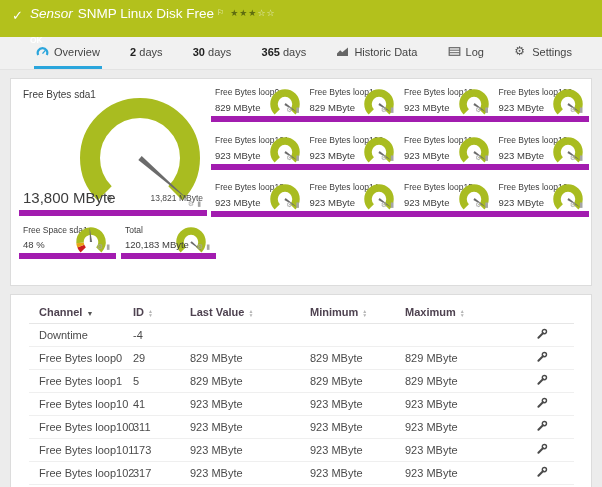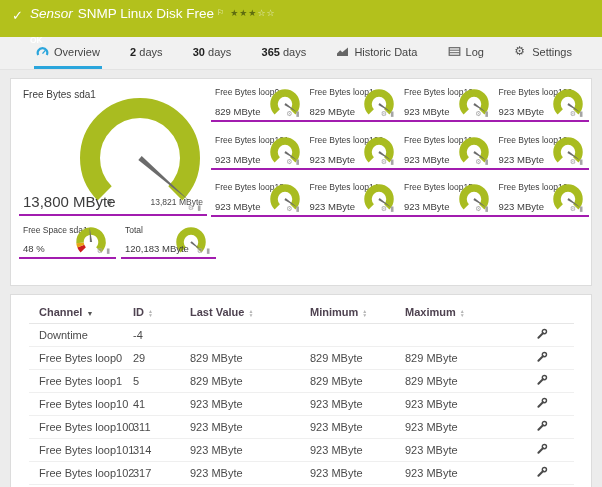--- a/index.html
+++ b/index.html
@@ -25,21 +25,21 @@
   .tab b { font-weight:bold; color:#222; }
   .tab .ticon { display:inline-flex; width:13px; height:13px; }
   .tab .gearglyph { font-size:12px; color:#555; line-height:13px; }
 
   
   .card { background:#fff; border:1px solid #dcdcdc; margin:8px 10px 0 10px; }
   .gaugecard { height:208px; position:relative; }
   .tablecard { height:200px; padding:5px 18px 0 18px; }
 
   
-  .tile { position:absolute; border-bottom:2px solid #a21caf; cursor:pointer; }
+  .tile { position:absolute; border-bottom:6px solid #a21caf; cursor:pointer; }
   .tile .ttl { position:absolute; top:2px; left:4px; font-size:8.5px; color:#3c3c3c; white-space:nowrap; }
   .tile .val { position:absolute; bottom:3px; left:4px; font-size:9.5px; color:#3c3c3c; white-space:nowrap; }
   .tile .gsvg { position:absolute; }
   .tileicons { position:absolute; right:5px; bottom:2px; font-size:7px; color:#a5a5a5; letter-spacing:1px; display:flex; gap:2px; align-items:center; }
   .tileicons span { cursor:pointer; }
   .big .ttl { font-size:10px; top:4px; }
   .big .val { font-size:15px; bottom:4px; }
   .scale0 { position:absolute; bottom:7px; left:88px; font-size:8.5px; color:#4a4a4a; }
   .scalemax { position:absolute; bottom:7px; right:4px; font-size:8.5px; color:#4a4a4a; }
 
@@ -399,21 +399,21 @@
           <td>923 MByte</td>
           <td>923 MByte</td>
           <td>923 MByte</td>
           <td><span class="wrench"><svg width="12" height="12" viewBox="0 0 12 12">
                 <circle cx="8.4" cy="3.6" r="2.1" fill="none" stroke="#4a4a4a" stroke-width="1.4"></circle>
                 <path d="M6.9 5.3 L2.4 9.7" stroke="#4a4a4a" stroke-width="2" stroke-linecap="round"></path>
               </svg></span></td>
         </tr>
         <tr>
           <td>Free Bytes loop101</td>
-          <td>314</td>
+          <td>173</td>
           <td>923 MByte</td>
           <td>923 MByte</td>
           <td>923 MByte</td>
           <td><span class="wrench"><svg width="12" height="12" viewBox="0 0 12 12">
                 <circle cx="8.4" cy="3.6" r="2.1" fill="none" stroke="#4a4a4a" stroke-width="1.4"></circle>
                 <path d="M6.9 5.3 L2.4 9.7" stroke="#4a4a4a" stroke-width="2" stroke-linecap="round"></path>
               </svg></span></td>
         </tr>
         <tr>
           <td>Free Bytes loop102</td>

